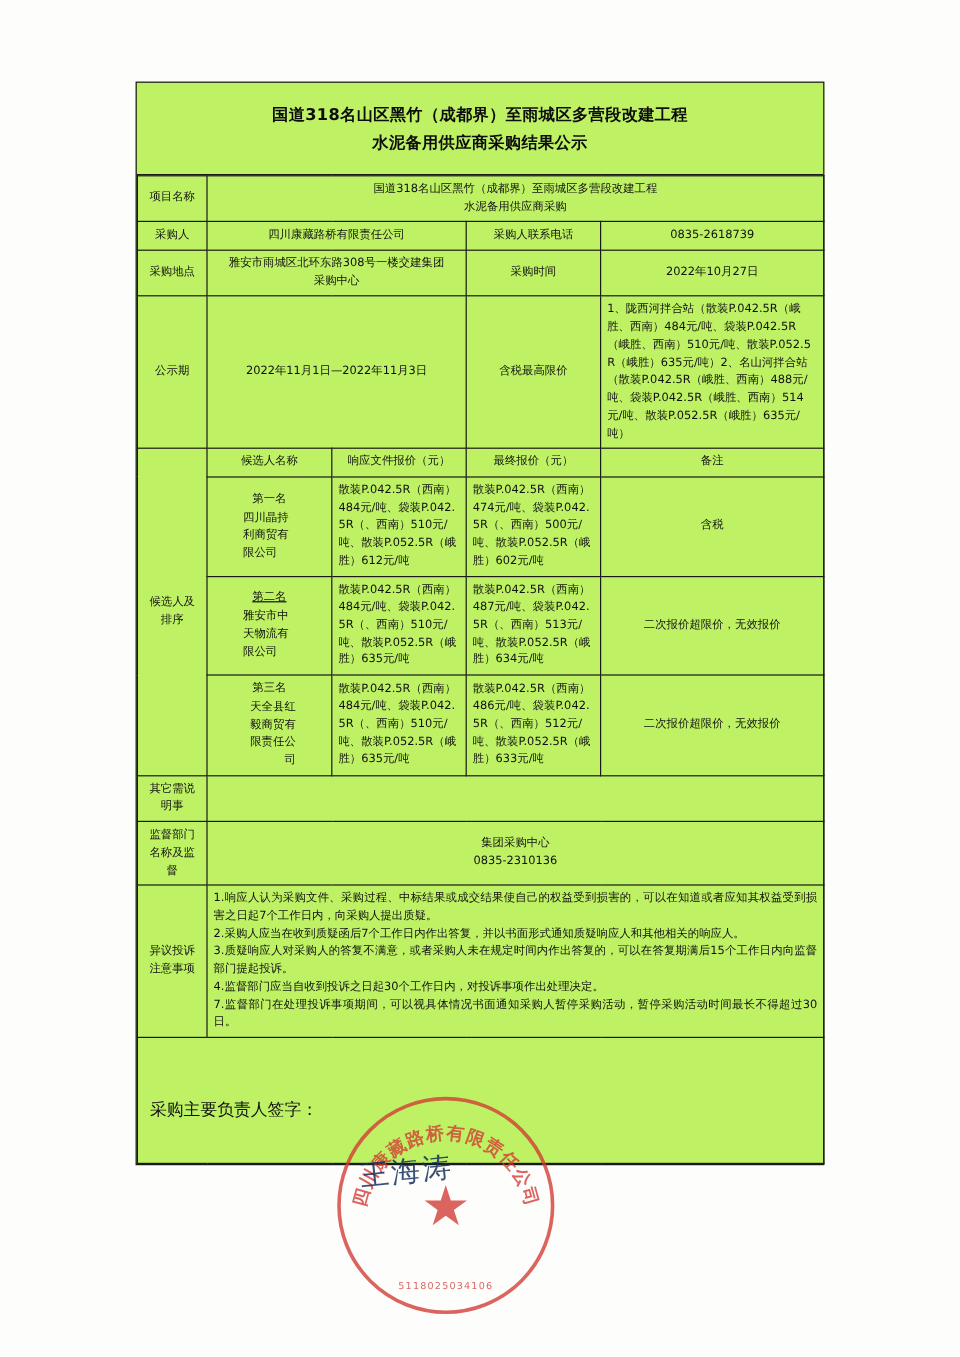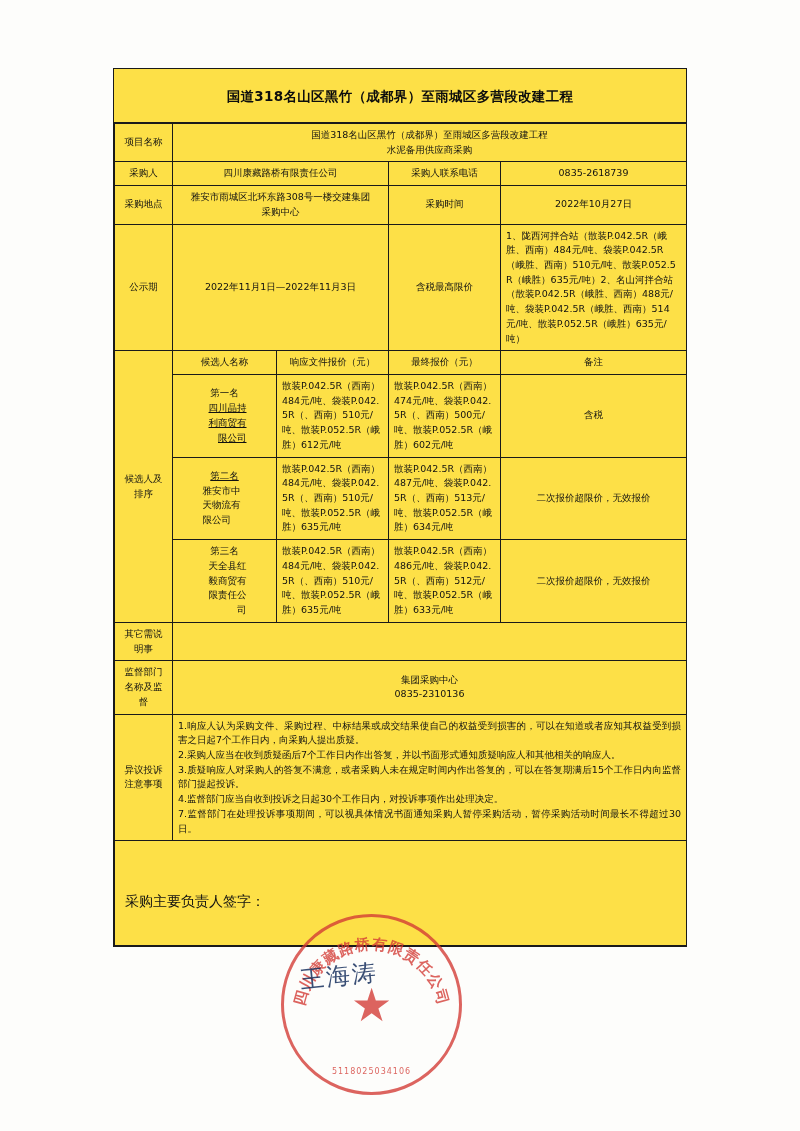--- a/index.html
+++ b/index.html
@@ -21,21 +21,21 @@
     width: 800px;
     height: 1131px;
     background: #fdfdfb;
   }
   .doc-frame {
     position: absolute;
     left: 113px;
     top: 68px;
     width: 574px;
     border: 1px solid #1a1a1a;
-    background: #fde047;
+    background: #bef264;
     box-sizing: border-box;
   }
   .title-block {
     padding: 16px 10px 14px 10px;
     text-align: center;
     border-bottom: 1px solid #1a1a1a;
   }
   .title-line {
     font-size: 13.5px;
     font-weight: bold;
@@ -141,20 +141,21 @@
 </style>
 </head>
 <body>
 
 <div class="page">
 
   <div class="doc-frame">
 
     <div class="title-block">
       <div class="title-line">国道318名山区黑竹（成都界）至雨城区多营段改建工程</div>
+      <div class="title-line">水泥备用供应商采购结果公示</div>
     </div>
 
     <table class="main">
       <colgroup>
         <col style="width:58px">
         <col style="width:104px">
         <col style="width:112px">
         <col style="width:112px">
         <col style="width:186px">
       </colgroup>
@@ -195,21 +196,21 @@
       <tr>
         <td class="lbl" rowspan="4">候选人及排序</td>
         <td class="hdr-cell">候选人名称</td>
         <td class="hdr-cell">响应文件报价（元）</td>
         <td class="hdr-cell">最终报价（元）</td>
         <td class="hdr-cell">备注</td>
       </tr>
 
       <tr>
         <td class="cand-name">
-          <div style="display:inline-block;width:50px;text-align:center;vertical-align:middle;">第一名</div><div style="display:inline-block;width:44px;text-align:right;vertical-align:middle;text-decoration:underline;">四川晶持利商贸有限公司</div>
+          <div style="display:inline-block;width:50px;text-align:center;vertical-align:middle;">第一名</div><div style="display:inline-block;width:44px;text-align:left;vertical-align:middle;">四川晶持利商贸有限公司</div>
         </td>
         <td class="price-cell">散装P.042.5R（西南）484元/吨、袋装P.042.5R（、西南）510元/吨、散装P.052.5R（峨胜）612元/吨</td>
         <td class="price-cell">散装P.042.5R（西南）474元/吨、袋装P.042.5R（、西南）500元/吨、散装P.052.5R（峨胜）602元/吨</td>
         <td class="ctr">含税</td>
       </tr>
 
       <tr>
         <td class="cand-name">
           <div style="display:inline-block;width:50px;text-align:center;vertical-align:middle;text-decoration:underline;">第二名</div><div style="display:inline-block;width:44px;text-align:left;vertical-align:middle;">雅安市中天物流有限公司</div>
         </td>

